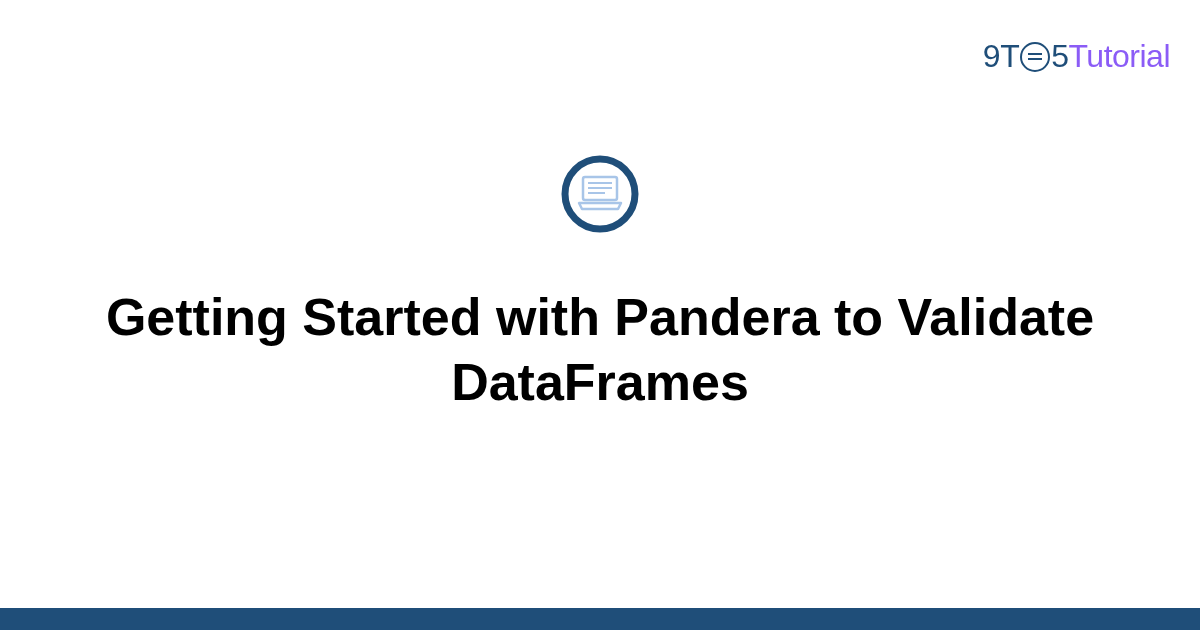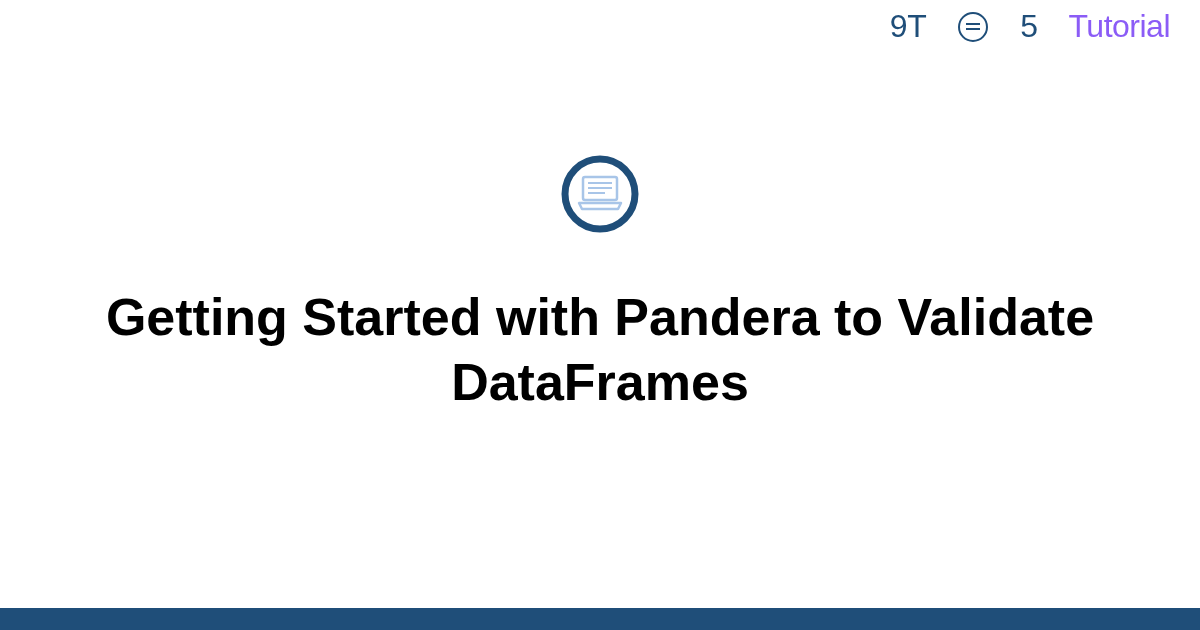--- a/index.html
+++ b/index.html
@@ -10,29 +10,28 @@
     body {
       width: 1200px;
       height: 630px;
       font-family: Arial, Helvetica, sans-serif;
       background: #ffffff;
       position: relative;
       overflow: hidden;
     }
     .logo {
       position: absolute;
-      top: 8px;
+      top: 38px;
       right: 30px;
       font-size: 32px;
       font-weight: 400;
       color: #1f4e79;
       display: flex;
       align-items: center;
       letter-spacing: -0.5px;
-      gap: 31px;
     }
     .logo-9t {
       font-weight: 400;
     }
     .logo-circle {
       display: inline-flex;
       align-items: center;
       justify-content: center;
       width: 30px;
       height: 30px;

